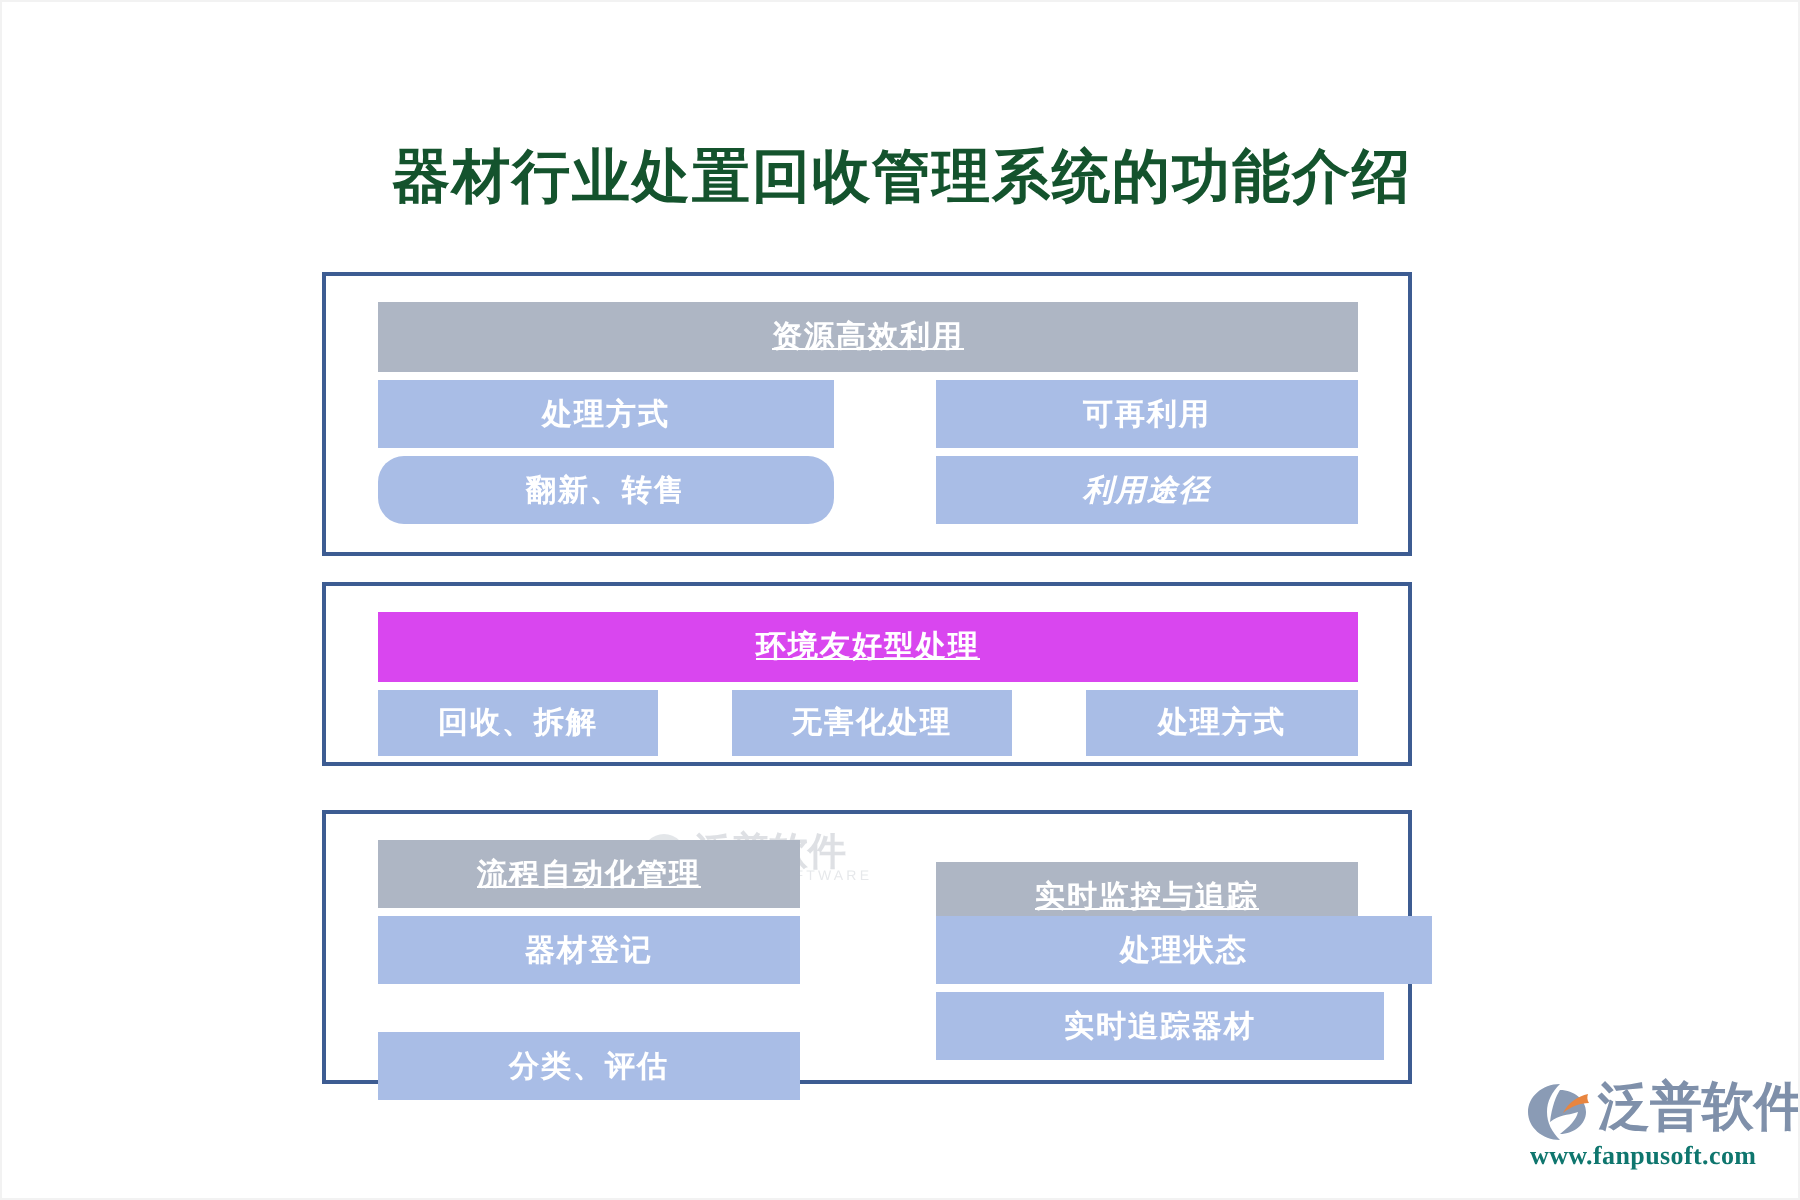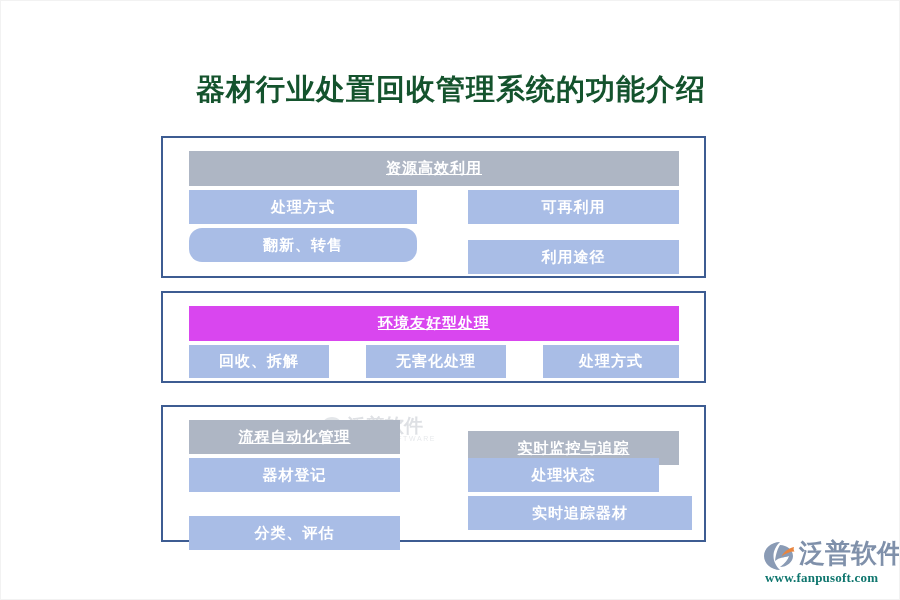--- a/index.html
+++ b/index.html
@@ -111,34 +111,34 @@
   }
   .box.header { background: #aeb6c4; text-decoration: underline; }
   .box.header.gray2 { background: #d946ef; }
   .box.item { background: #a9bde6; }
 
   
   .s1-header { left: 26px;  top: 13px;  width: 490px; height: 35px; }
   .s1-l1     { left: 26px;  top: 52px;  width: 228px; height: 34px; }
   .s1-l2     { left: 26px;  top: 90px;  width: 228px; height: 34px; border-radius: 13px; }
   .s1-r1     { left: 305px; top: 52px;  width: 211px; height: 34px; }
-  .s1-r2     { left: 305px; top: 102px;  width: 211px; height: 34px; }
+  .s1-r2     { left: 305px; top: 90px;  width: 211px; height: 34px; font-style: italic; }
 
   
   .s2-header { left: 26px;  top: 13px;  width: 490px; height: 35px; }
   .s2-c1     { left: 26px;  top: 52px;  width: 140px; height: 33px; }
   .s2-c2     { left: 203px; top: 52px;  width: 140px; height: 33px; }
   .s2-c3     { left: 380px; top: 52px;  width: 136px; height: 33px; }
 
   
   .s3-lh  { left: 26px;  top: 13px; width: 211px; height: 34px; }
   .s3-l1  { left: 26px;  top: 51px; width: 211px; height: 34px; text-align: right; }
   .s3-l2  { left: 26px;  top: 89px; width: 211px; height: 34px; margin-top: 20px; }
   .s3-rh  { left: 305px; top: 24px; width: 211px; height: 34px; }
-  .s3-r1  { left: 305px; top: 51px; width: 191px; height: 34px; }
+  .s3-r1  { left: 305px; top: 51px; width: 248px; height: 34px; }
   .s3-r2  { left: 305px; top: 89px; width: 224px; height: 34px; }
 
   
   .logo {
     position: absolute;
     left: 762px;
     top: 536px;
     width: 132px;
     height: 50px;
   }

